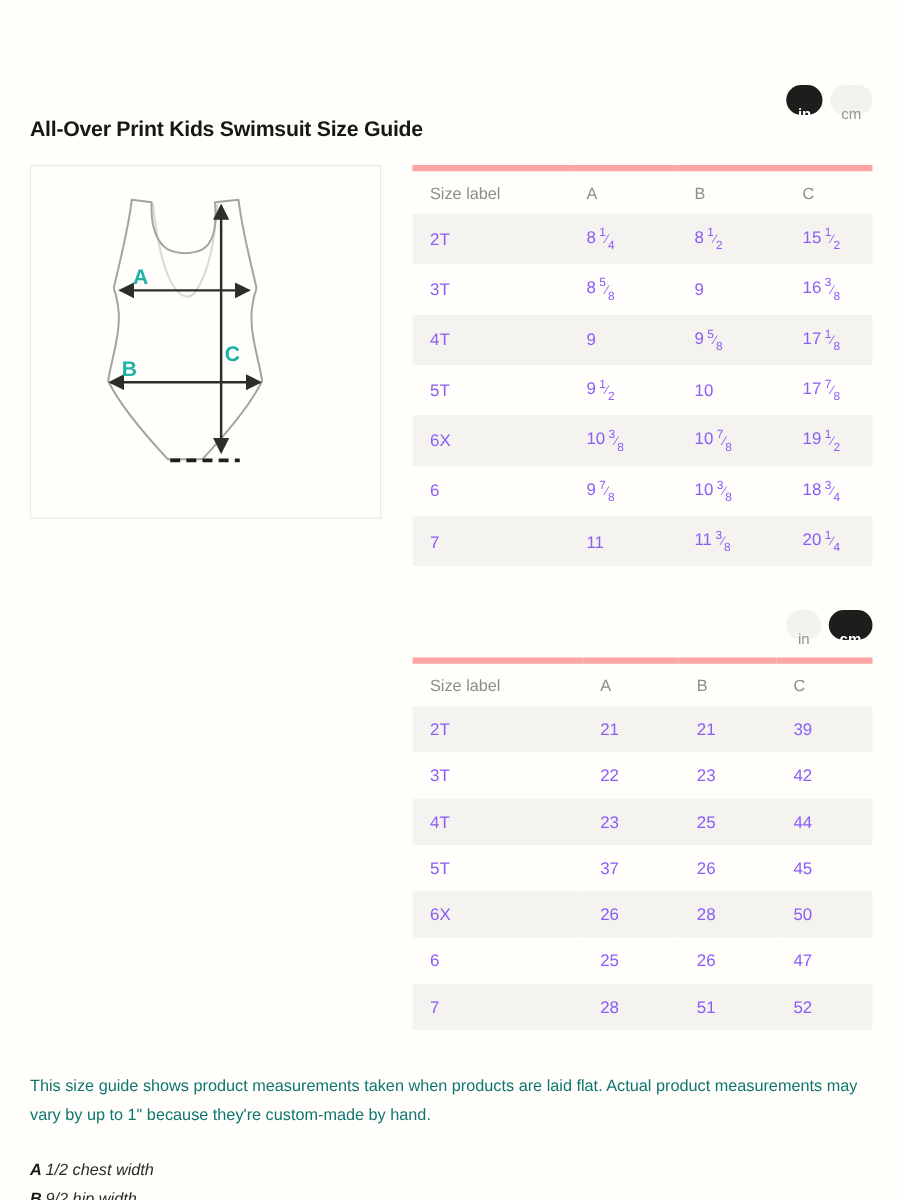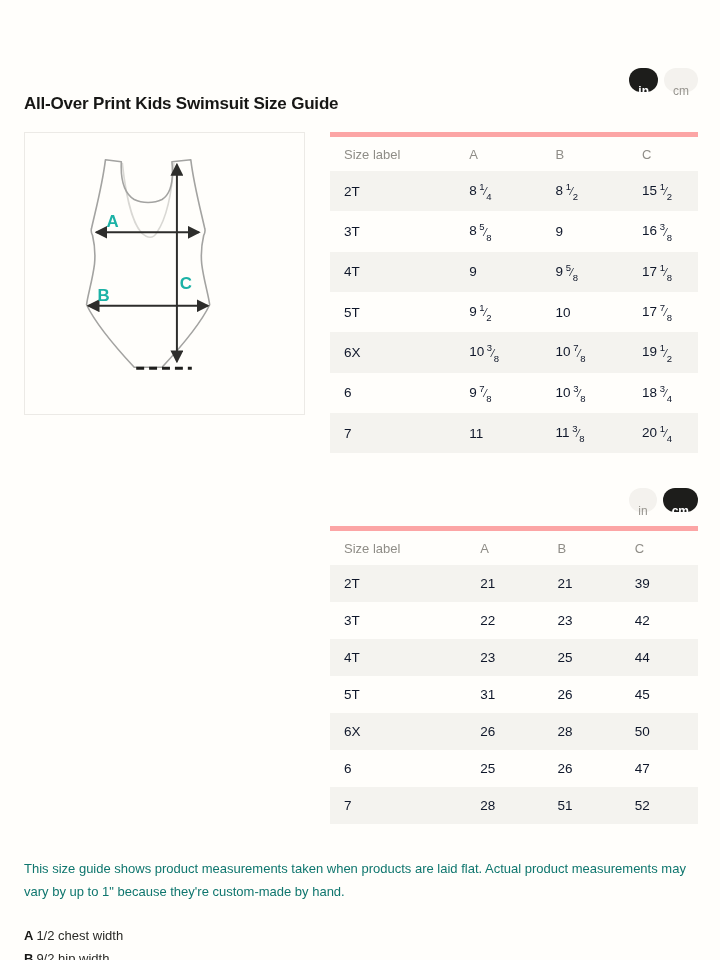--- a/index.html
+++ b/index.html
@@ -34,35 +34,35 @@
   }
 
   
   .table-wrap { flex: 1; }
   table.size-table { width: 100%; border-collapse: collapse; border-top: 5px solid #fca5a5; }
   table.size-table thead th {
     text-align: left; font-weight: 400; font-size: 13px; color: #8f8d87;
     padding: 10px 0 9px 14px;
   }
   table.size-table tbody td {
-    font-size: 13.5px; color: #0f172a; padding: 11px 0 11px 14px; white-space: nowrap;
+    font-size: 13.5px; color: #8b5cf6; padding: 11px 0 11px 14px; white-space: nowrap;
   }
   table.size-table tbody tr:nth-child(odd) { background: #f4f3ef; }
   .frac { font-size: 10px; letter-spacing: 0; }
   .frac sup { font-size: 9.5px; position: relative; top: -1px; }
   .frac sub { font-size: 9.5px; position: relative; bottom: -2px; }
 
   
   .toggle-row-2 { display: flex; justify-content: flex-end; margin-top: 35px; }
   .table-wrap-cm { width: 368px; margin-left: auto; margin-top: 14px; }
 
   
   .note { margin-top: 33px; font-size: 13px; line-height: 23px; color: #0f766e; max-width: 672px; }
   .legend { list-style: none; margin-top: 26px; }
-  .legend li { font-size: 13px; color: #2a2a26; margin-bottom: 10px; line-height: 13px; }
+  .legend li { font-size: 13px; color: #2a2a26; margin-bottom: 10px; line-height: 13px; font-style: italic; }
   .legend .legend-key { font-weight: 700; color: #171715; margin-right: 3px; }
 
   
   .diagram-box svg { display: block; width: 100%; height: 100%; }
   .suit-outline { fill: none; stroke: #a3a3a1; stroke-width: 1.6; stroke-linejoin: round; }
   .suit-back { fill: none; stroke: #d9d8d4; stroke-width: 1.6; }
   .measure-line { stroke: #2d2d2b; stroke-width: 2; }
   .dash-line { stroke: #1e1e1c; stroke-width: 3; stroke-dasharray: 8 5; }
   .measure-label { font-family: "Liberation Sans", sans-serif; font-size: 17px; font-weight: 700; fill: #1cb2a6; }
 </style>
@@ -222,21 +222,21 @@
             <td>42</td>
           </tr>
           <tr>
             <td>4T</td>
             <td>23</td>
             <td>25</td>
             <td>44</td>
           </tr>
           <tr>
             <td>5T</td>
-            <td>31</td>
+            <td>37</td>
             <td>26</td>
             <td>45</td>
           </tr>
           <tr>
             <td>6X</td>
             <td>26</td>
             <td>28</td>
             <td>50</td>
           </tr>
           <tr>

